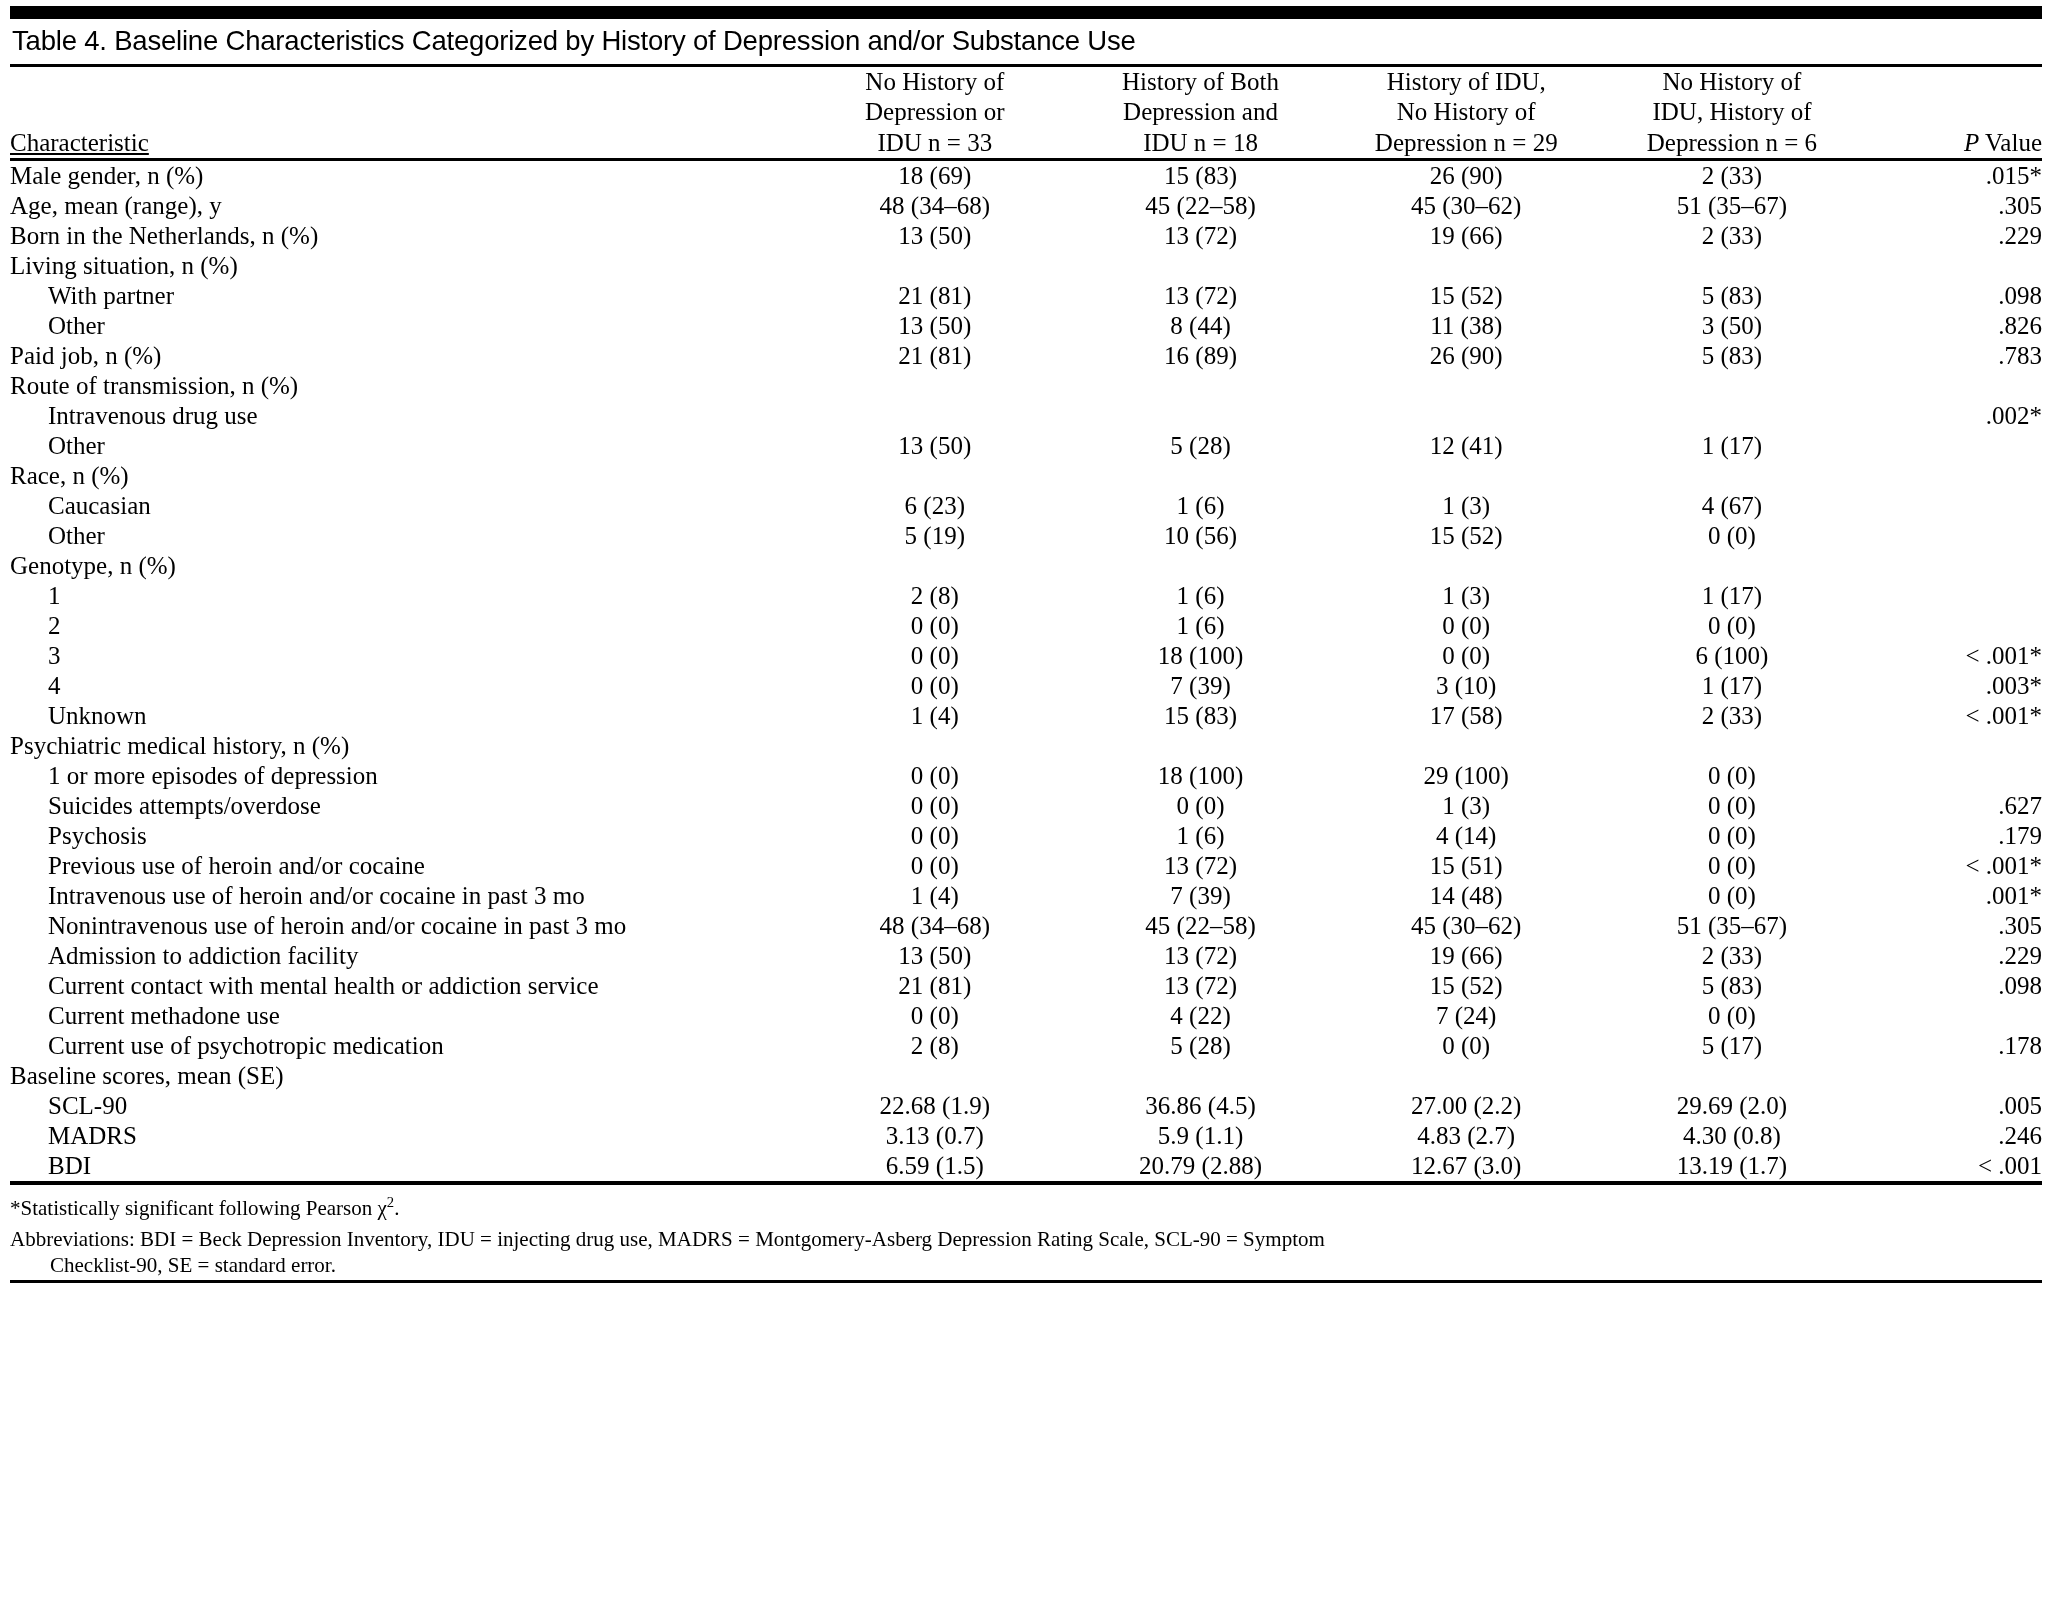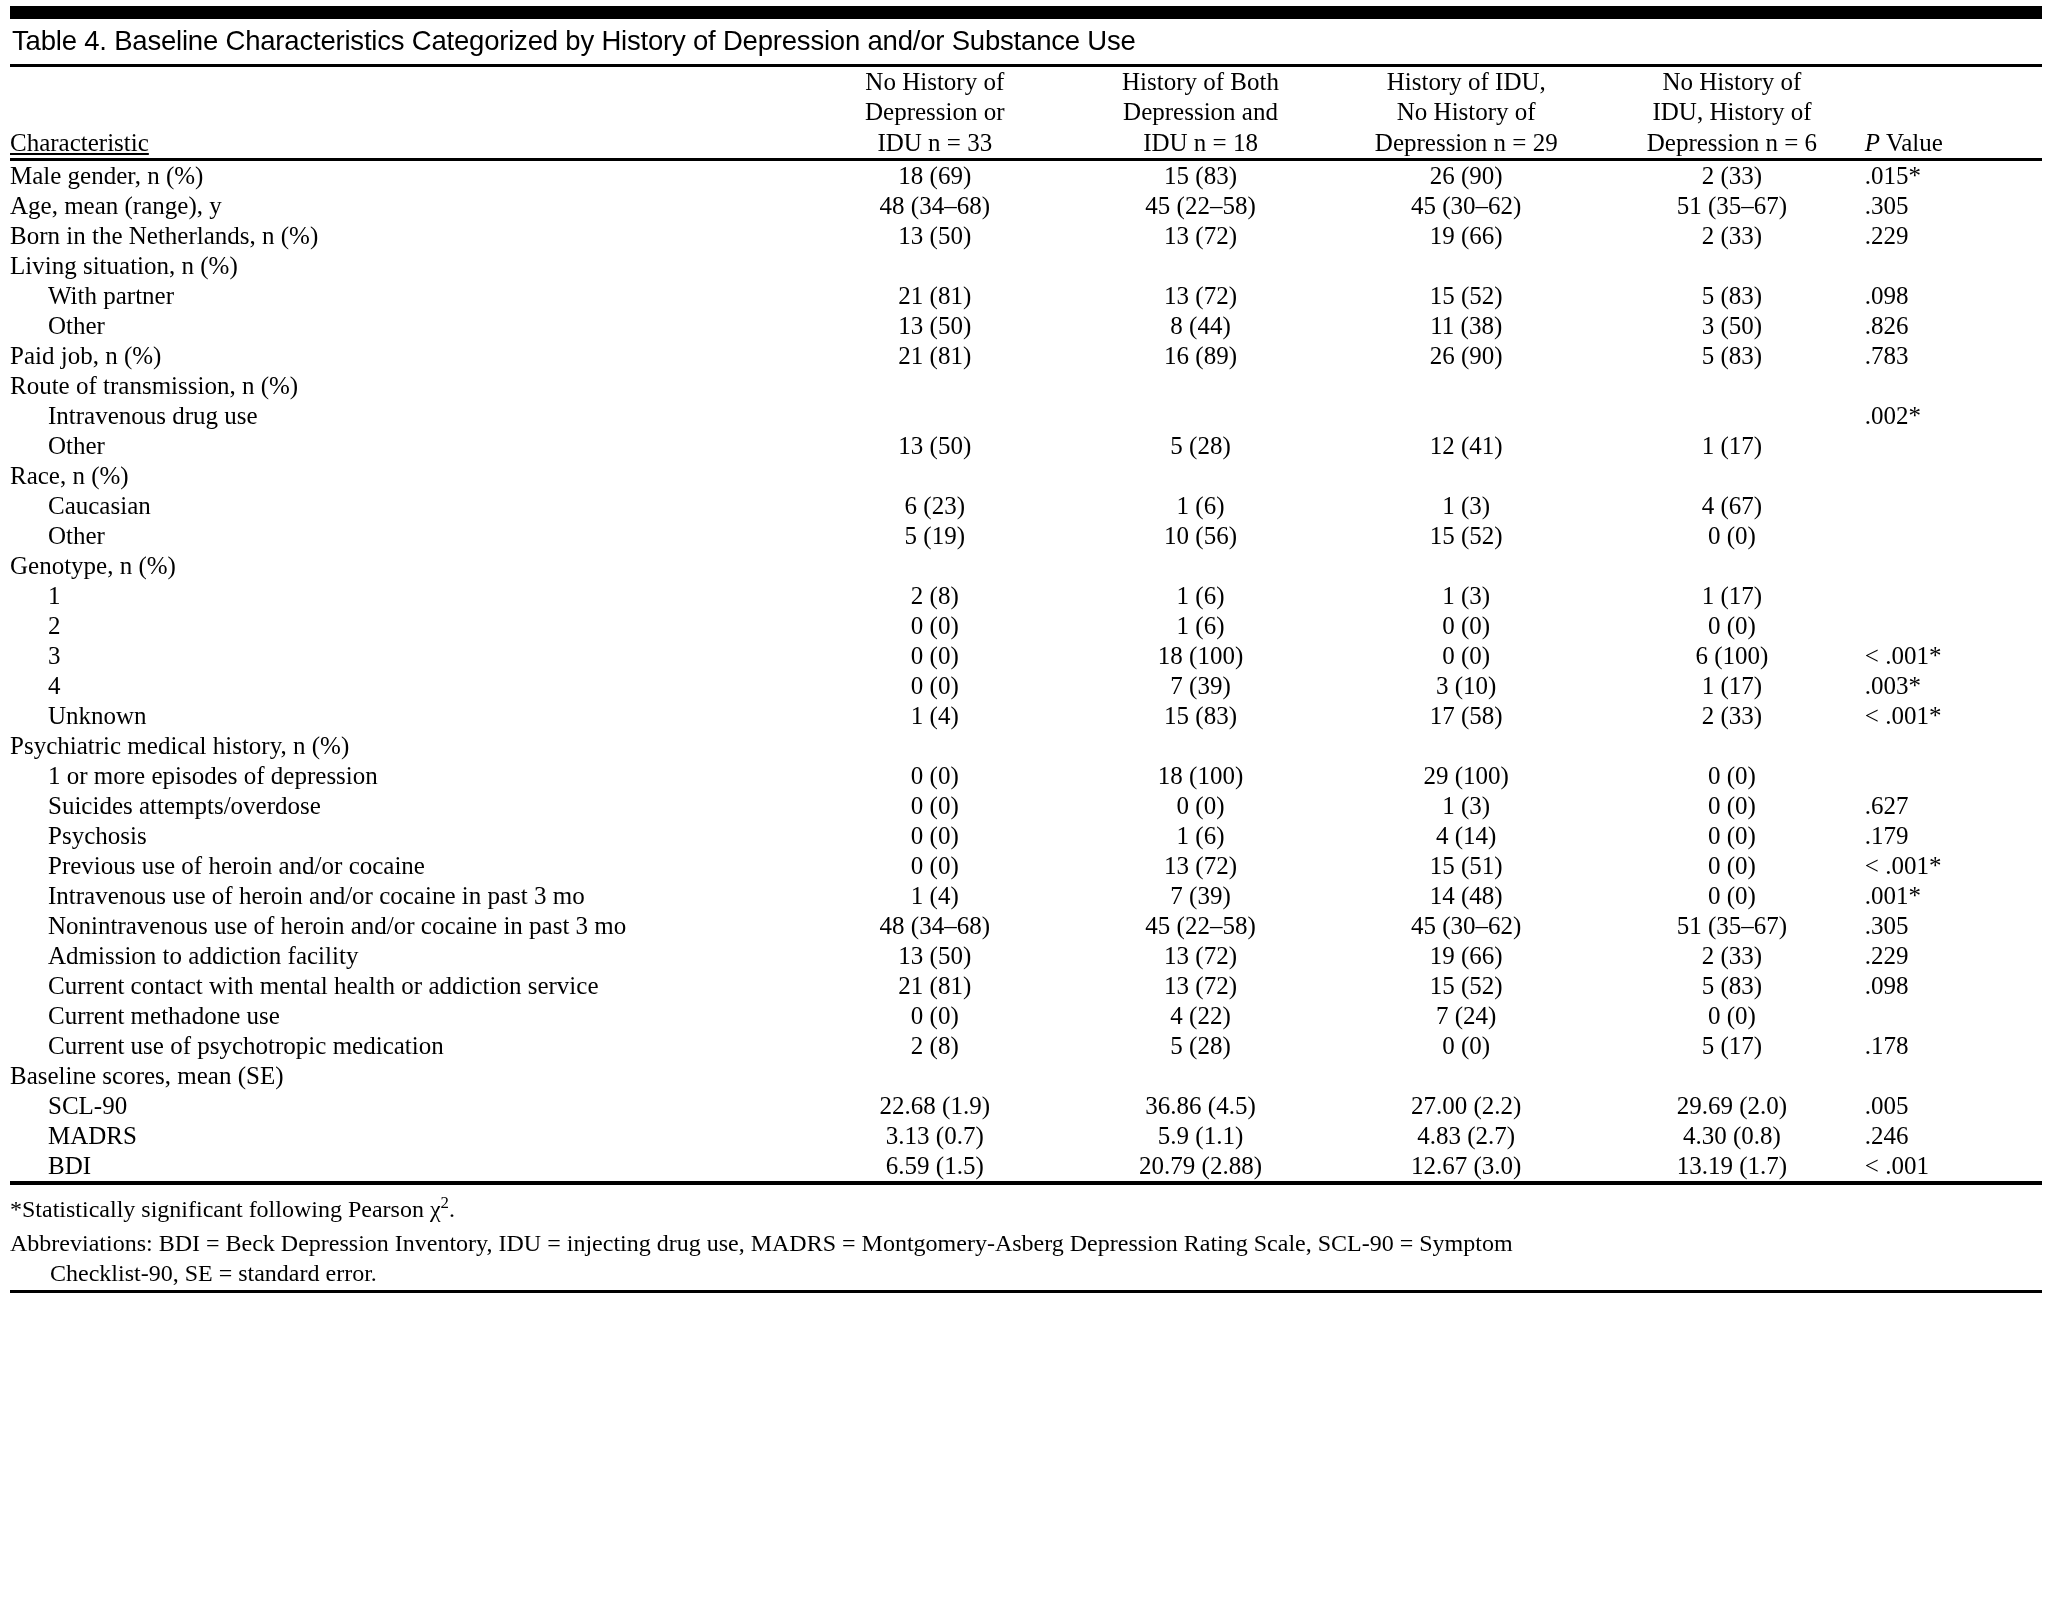--- a/index.html
+++ b/index.html
@@ -61,25 +61,25 @@
   thead td .hl {
     display: block;
     line-height: 1.22;
   }
   tbody td {
     padding: 1.5px 0;
     vertical-align: baseline;
   }
   td.c1 { width: 760px; text-align: left; padding-left: 2px; }
   td.c2, td.c3, td.c4, td.c5 { width: 255px; text-align: center; }
-  td.c6 { width: 170px; text-align: left; padding-right: 6px; }
+  td.c6 { width: 170px; text-align: right; padding-right: 6px; }
   .indent { padding-left: 38px; }
   .thead-space td { padding-top: 8px; }
   .footnotes {
-    font-size: 24px;
+    font-size: 21px;
     line-height: 1.25;
     padding-top: 6px;
   }
   .footnotes .fn {
     padding: 2px 0;
   }
   .footnotes .hang {
     padding-left: 0;
     text-indent: 0;
   }

